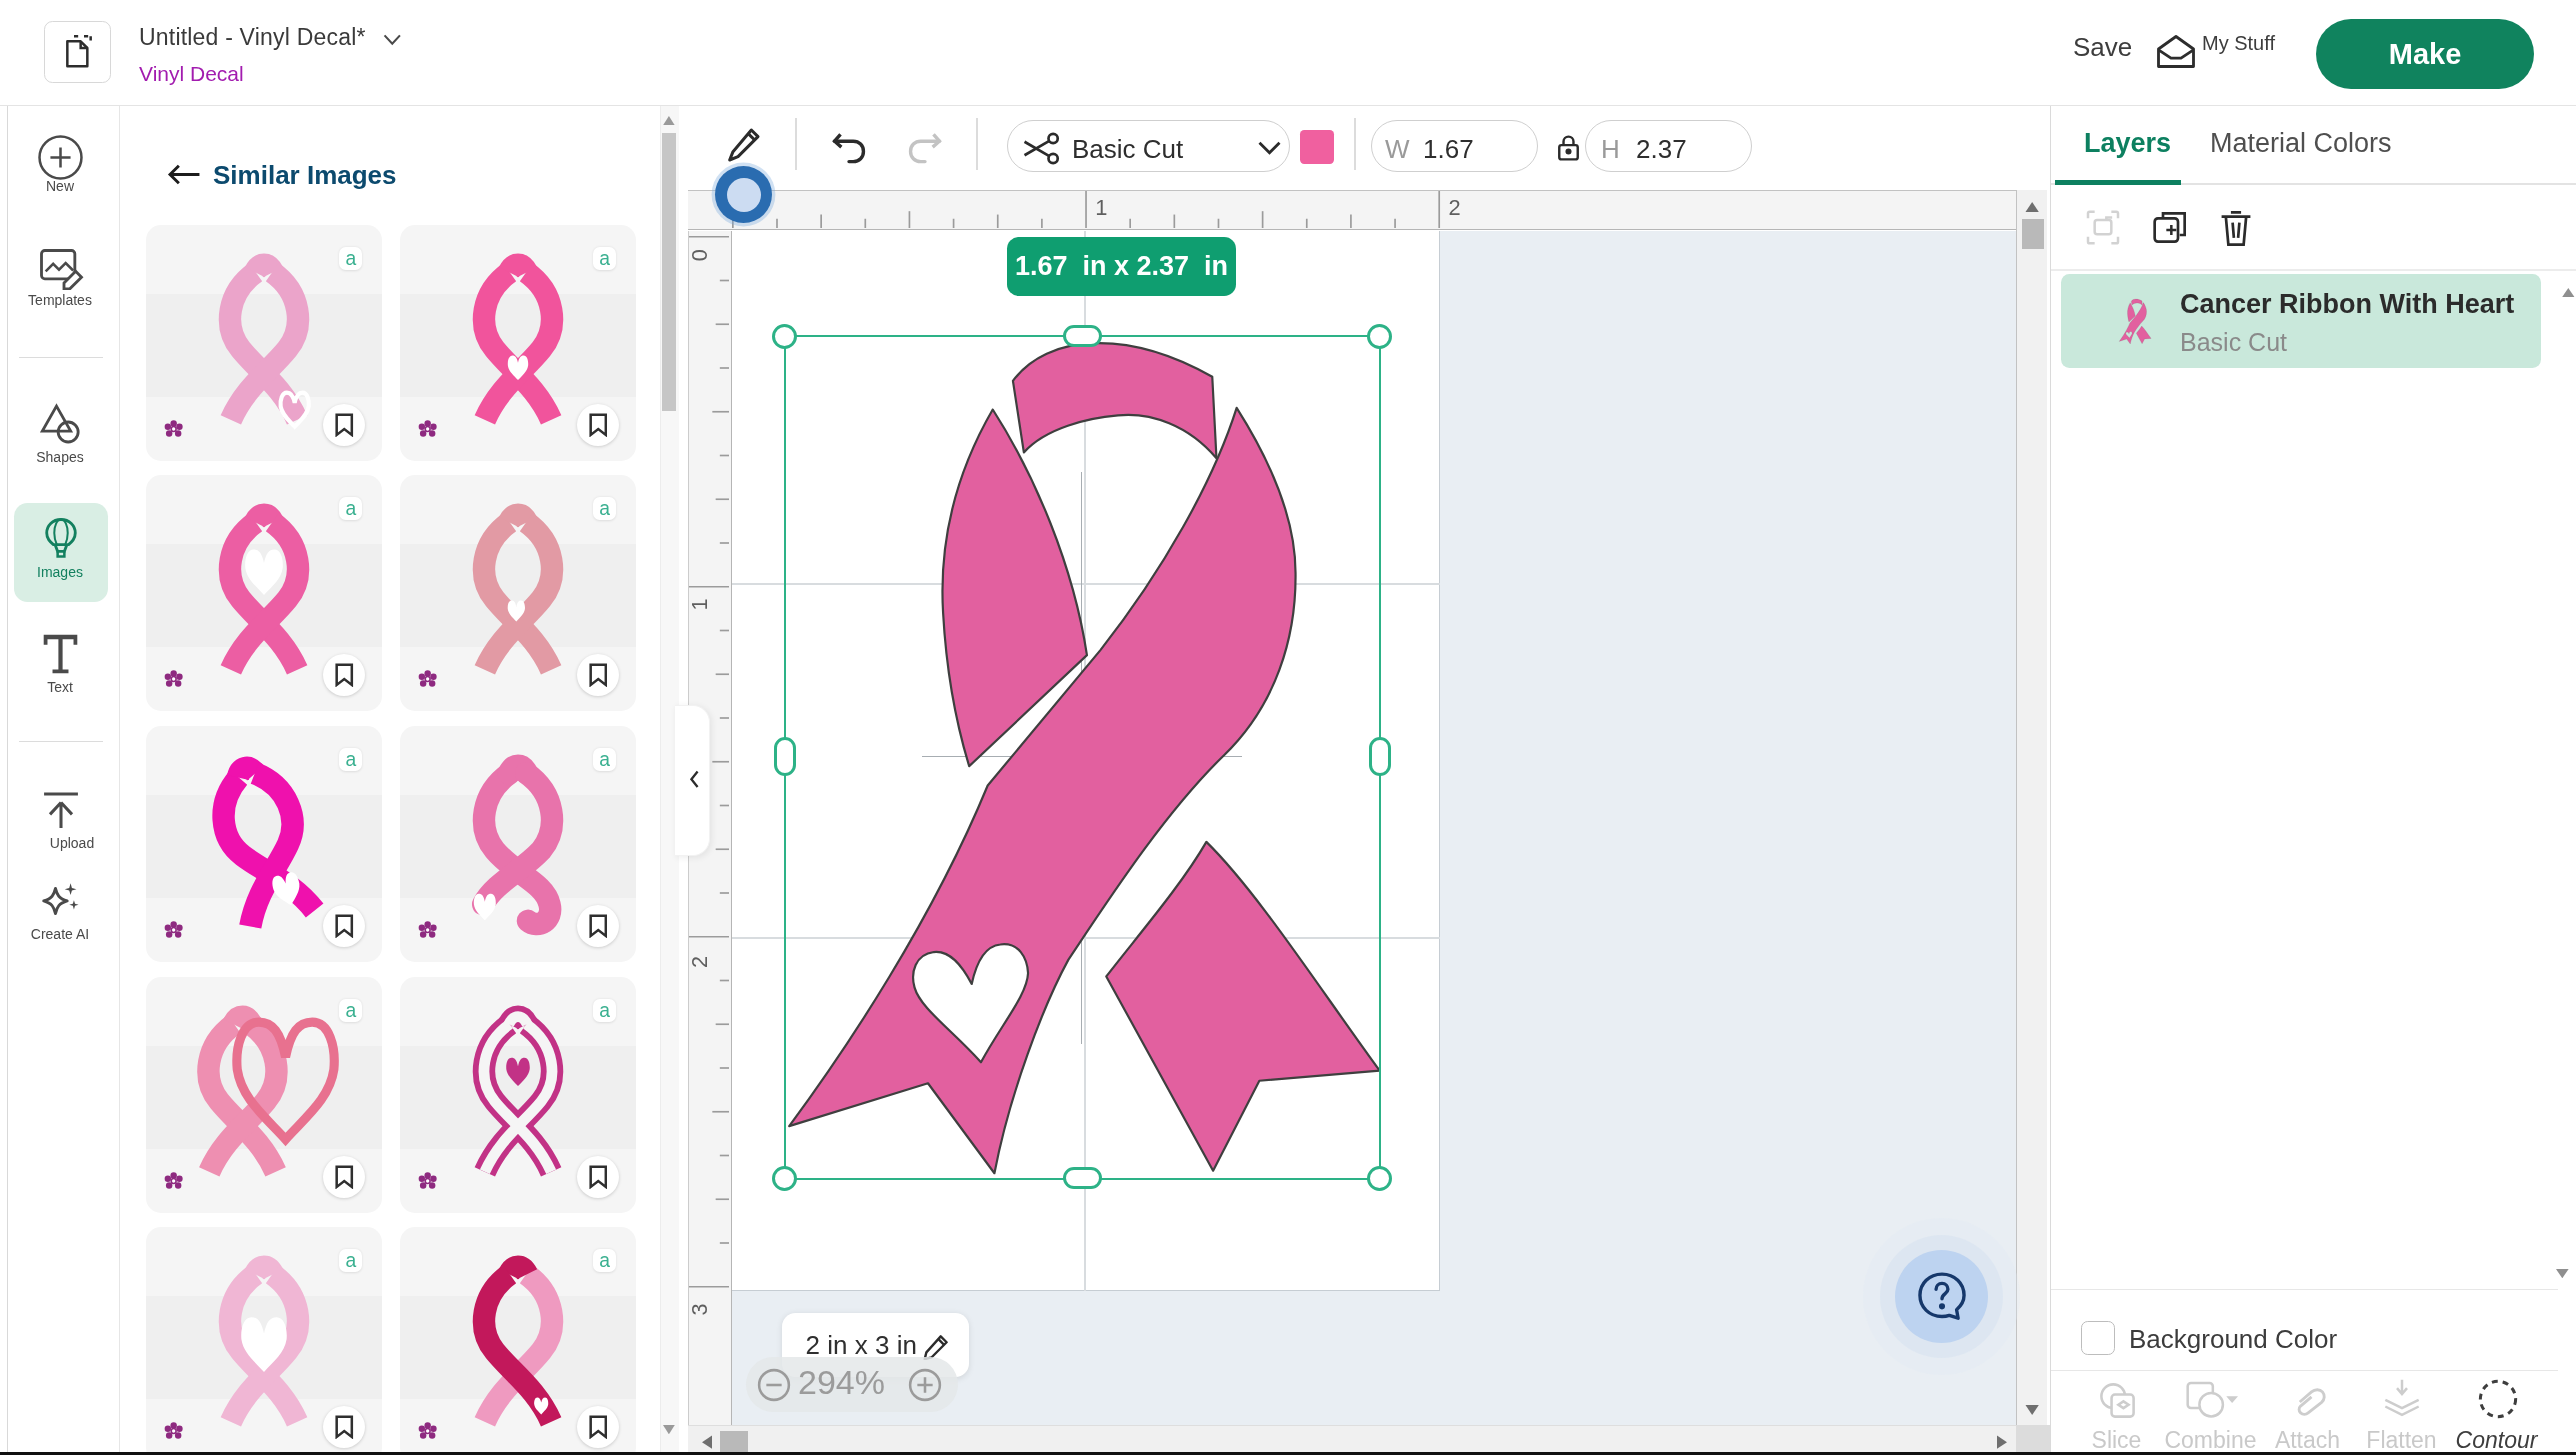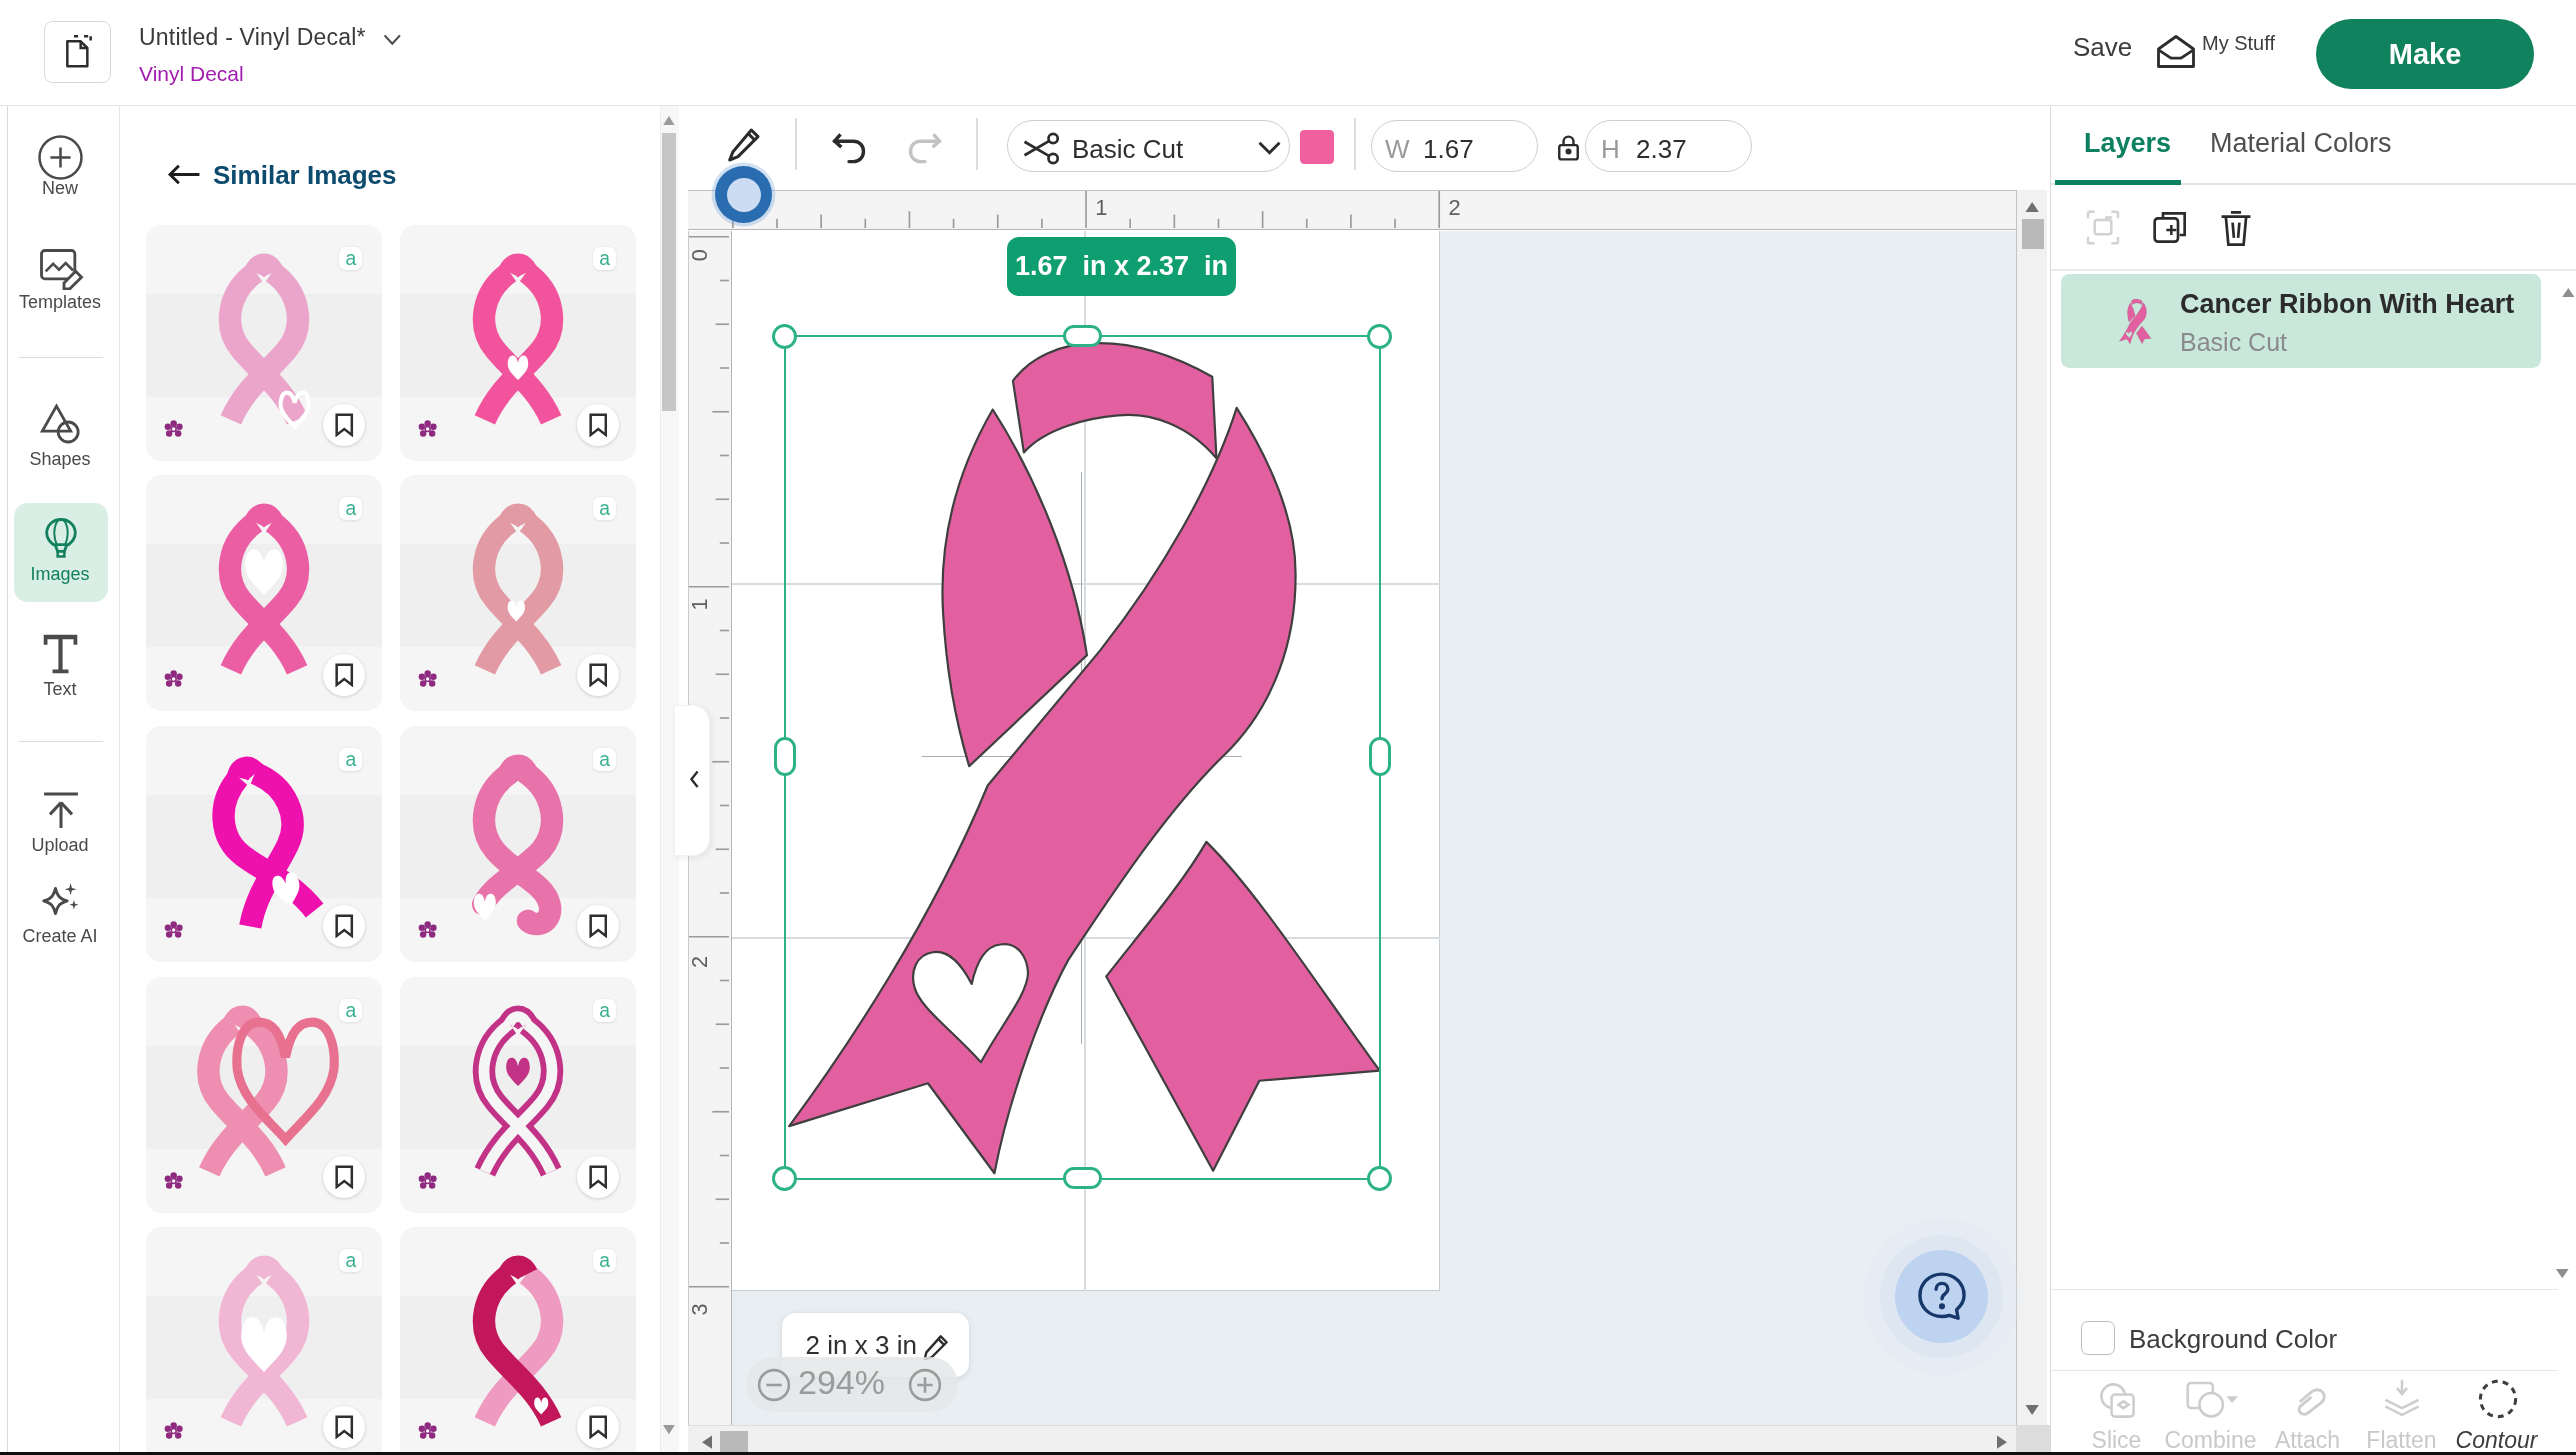--- a/index.html
+++ b/index.html
@@ -11,21 +11,21 @@
   #topbar { position:absolute; left:0; top:0; width:2576px; height:106px; background:#fff; border-bottom:1.7px solid #e4e4e4; }
   #projbtn { position:absolute; left:44px; top:21px; width:67px; height:62px; border:1.7px solid #d8d8d8; border-radius:8.4px; }
   #title { position:absolute; left:139px; top:24.4px; font-size:23px; font-weight:normal; color:#3a3a3a; letter-spacing:0.2px; }
   #subtitle { position:absolute; left:139px; top:62px; font-size:21px; color:#a21caf; }
   #savetxt { position:absolute; left:2073px; top:32px; font-size:26px; color:#3d3d3d; }
   #mystufftxt { position:absolute; left:2202px; top:32px; font-size:20px; color:#3d3d3d; }
   #makebtn { position:absolute; left:2316px; top:18.5px; width:218px; height:70px; background:#10835e; border-radius:35px; color:#fff; font-size:29px; font-weight:bold; text-align:center; line-height:70px; }
 
   
   #rail { position:absolute; left:0; top:106px; width:120px; height:1349px; background:#fff; border-right:1.7px solid #e6e6e6; }
-  .railitem { position:absolute; width:120px; text-align:center; color:#4a4a4a; font-size:18px; }
+  .railitem { position:absolute; width:120px; text-align:center; color:#4a4a4a; font-size:14px; }
   .raildiv { position:absolute; left:18.5px; width:84px; border-top:1.7px solid #dcdcdc; }
   #leftedge { position:absolute; left:6.7px; top:106px; width:1.7px; height:1346px; background:#d9d9d9; }
   #imghl { position:absolute; left:13.5px; top:503px; width:94px; height:99px; background:#d9eee4; border-radius:13.5px; }
 
   
   #panel { position:absolute; left:122px; top:106px; width:566px; height:1349px; background:#fff; }
   #simheader { position:absolute; left:91px; top:54px; font-size:26px; font-weight:bold; color:#0c4a6e; }
   .card { position:absolute; width:236px; height:236px; background:#f5f5f5; border-radius:15px; overflow:hidden; }
   .cardband { position:absolute; left:0; top:69px; width:236px; height:103px; background:#efefef; }
   .abadge { position:absolute; right:20px; top:22px; width:23px; height:23px; border-radius:6.7px; background:#fff; color:#3ab090; font-size:19.3px; text-align:center; line-height:23px; box-shadow:0 0.8px 2.5px rgba(0,0,0,0.10); }
@@ -122,21 +122,21 @@
   <div class="railitem" style="left:0;top:564px;color:#13805f;">Images</div>
   <svg class="abs" style="left:42px;top:633px;" width="37" height="42" viewBox="0 0 44 50" fill="#4a4a4a">
       <path d="M2 2h40v12h-4.5V7.5h-13v36h7V48h-19v-4.5h7v-36h-13V14H2z"></path>
     </svg>
   <div class="railitem" style="left:0;top:679px;">Text</div>
   <div class="raildiv" style="top:741px;"></div>
   <svg class="abs" style="left:39px;top:789px;" width="44" height="44" viewBox="0 0 52 52" fill="none" stroke="#4a4a4a" stroke-width="3.6">
       <path d="M6 6h40"></path>
       <path d="M26 46V18M26 16l-13 14M26 16l13 14"></path>
     </svg>
-  <div class="railitem" style="left:0;top:835px;">Upload</div>
+  <div class="railitem" style="left:12px;top:835px;">Upload</div>
   <svg class="abs" style="left:37px;top:880px;" width="47" height="47" viewBox="0 0 56 56" fill="#4a4a4a">
       <path d="M22 10c2 8 4 12 14 15-10 3-12 7-14 15-2-8-4-12-14-15 10-3 12-7 14-15z" fill="none" stroke="#4a4a4a" stroke-width="3.4" stroke-linejoin="round"></path>
       <path d="M40 4l1.6 5.4L47 11l-5.4 1.6L40 18l-1.6-5.4L33 11l5.4-1.6zM44 24l1.3 4.2 4.2 1.3-4.2 1.3L44 35l-1.3-4.2-4.2-1.3 4.2-1.3z"></path>
     </svg>
   <div class="railitem" style="left:0;top:926px;">Create AI</div>
 
   <div id="panel">
     <svg class="abs" style="left:45px;top:56px;" width="34" height="25" viewBox="0 0 46 34" fill="none" stroke="#1d1d1d" stroke-width="4">
         <path d="M44 17H4M16 5L4 17l12 12"></path>
       </svg>

